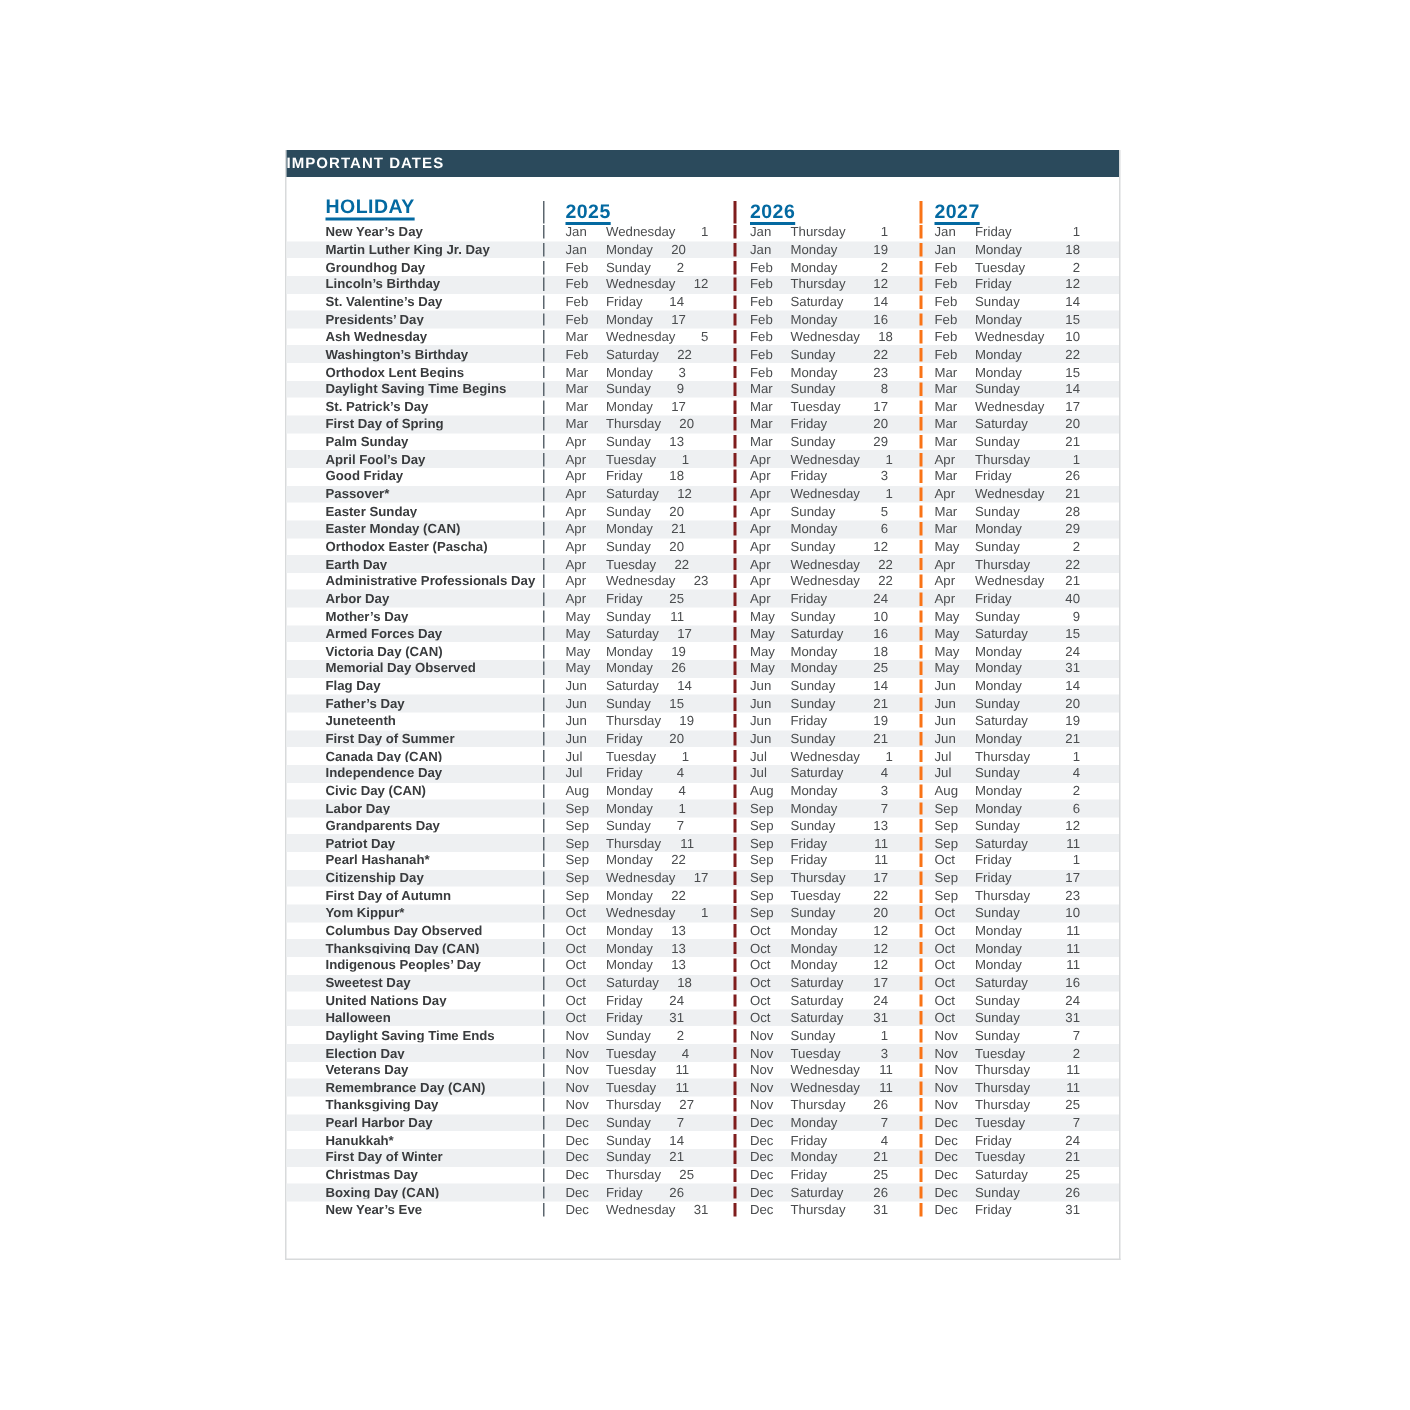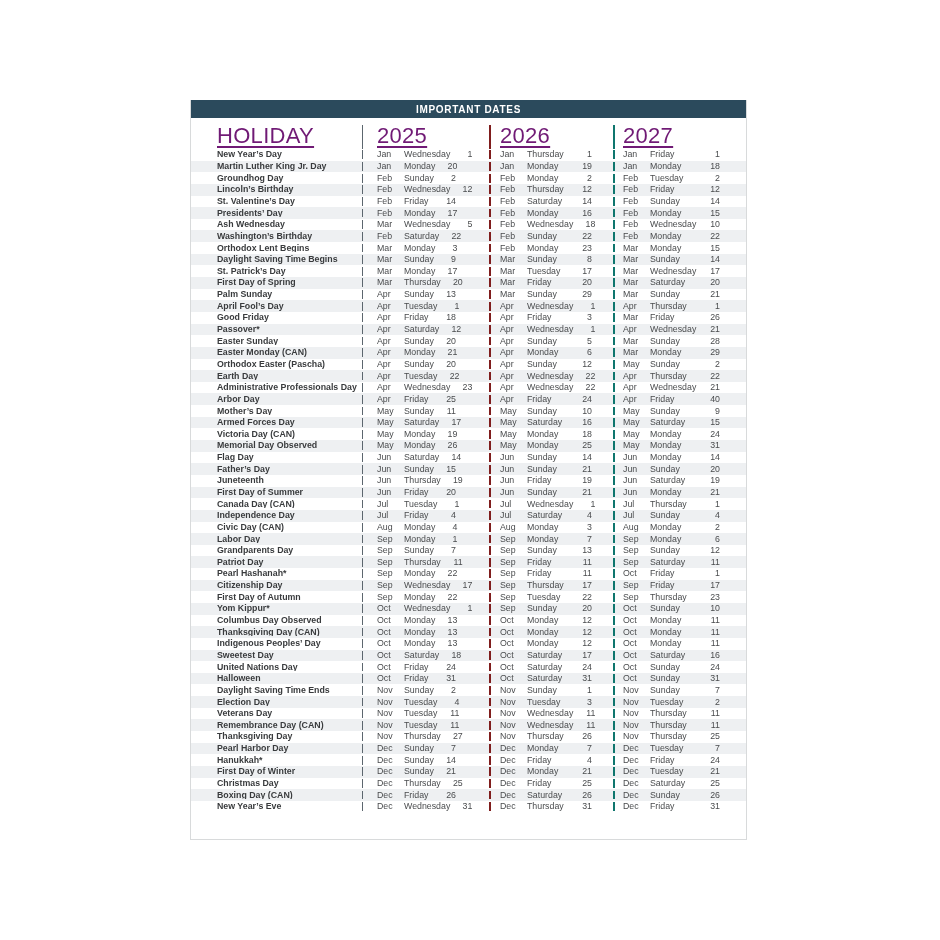--- a/index.html
+++ b/index.html
@@ -15,21 +15,21 @@
     left: 190px; top: 100px;
     width: 557px; height: 740px;
     box-sizing: border-box;
     background: #ffffff;
     border: 1px solid #d8dadb;
     border-top: none;
   }
   .header-bar {
     height: 18px;
     background: #2b4a5c;
-    display: flex; align-items: center; justify-content: center;
+    display: flex; align-items: center; justify-content: flex-start;
     color: #ffffff;
     font-weight: bold;
     font-size: 10px;
     letter-spacing: 0.7px;
   }
   .grid-row {
     display: grid;
     grid-template-columns: 171px 127px 124px 133px;
   }
   .name-cell {
@@ -39,31 +39,31 @@
     overflow: hidden;
   }
   .year-cell {
     display: grid;
     grid-template-columns: 27px 1fr 22px;
     box-sizing: border-box;
     align-items: center;
   }
   .year-cell.y1 { border-left: 1.5px solid #5c666e; padding-left: 14px; padding-right: 33px; }
   .year-cell.y2 { border-left: 2px solid #7f1d1d;  padding-left: 9px;  padding-right: 21px; }
-  .year-cell.y3 { border-left: 2px solid #0f766e;  padding-left: 8px;  padding-right: 26px; }
+  .year-cell.y3 { border-left: 2px solid #f97316;  padding-left: 8px;  padding-right: 26px; }
 
   .heading-row {
     height: 31px;
     align-items: end;
   }
   .heading-row .year-cell { grid-template-columns: 1fr; padding-bottom: 2px; }
   .h-text {
-    font-weight: normal;
-    font-size: 22px;
-    color: #701a75;
+    font-weight: bold;
+    font-size: 13px;
+    color: #0369a1;
     text-decoration: underline;
     text-decoration-thickness: 1.5px;
     text-underline-offset: 3px;
     letter-spacing: 0.3px;
     line-height: 1;
   }
   .heading-row .name-cell { padding-bottom: 2px; }
 
   .rows .row {
     height: 11.65px;

